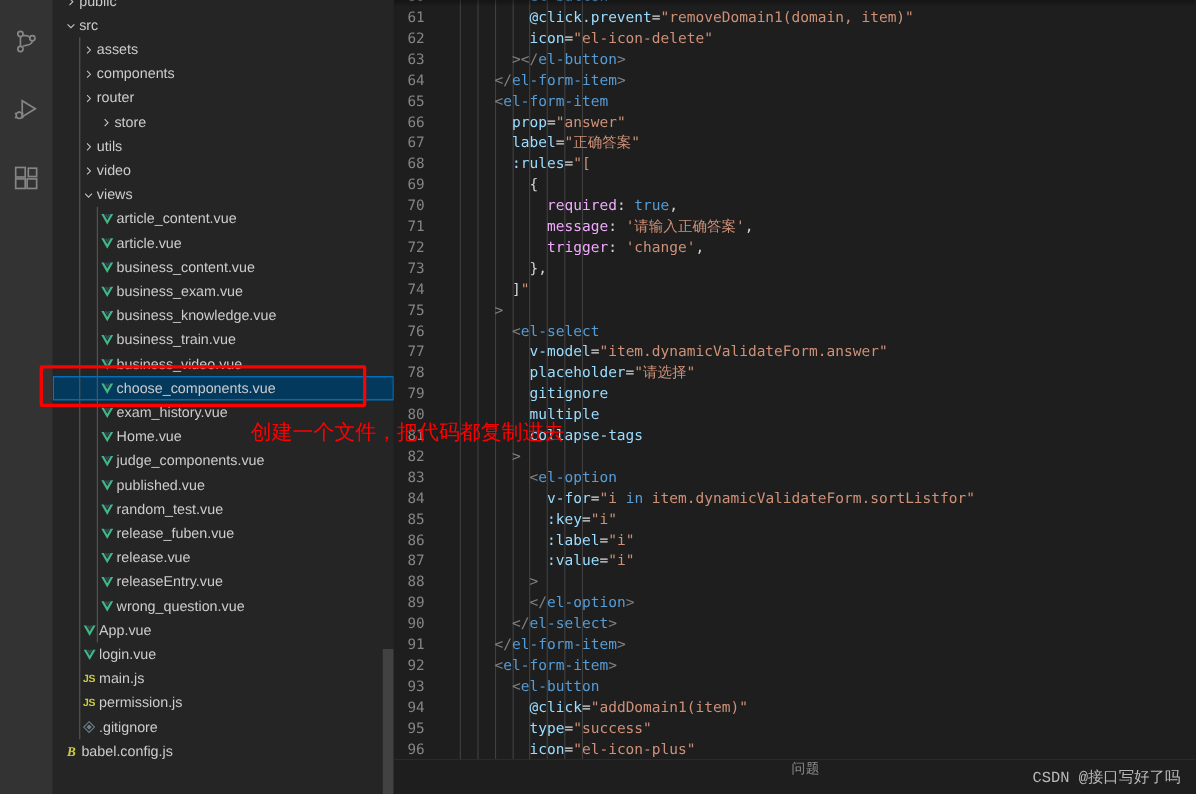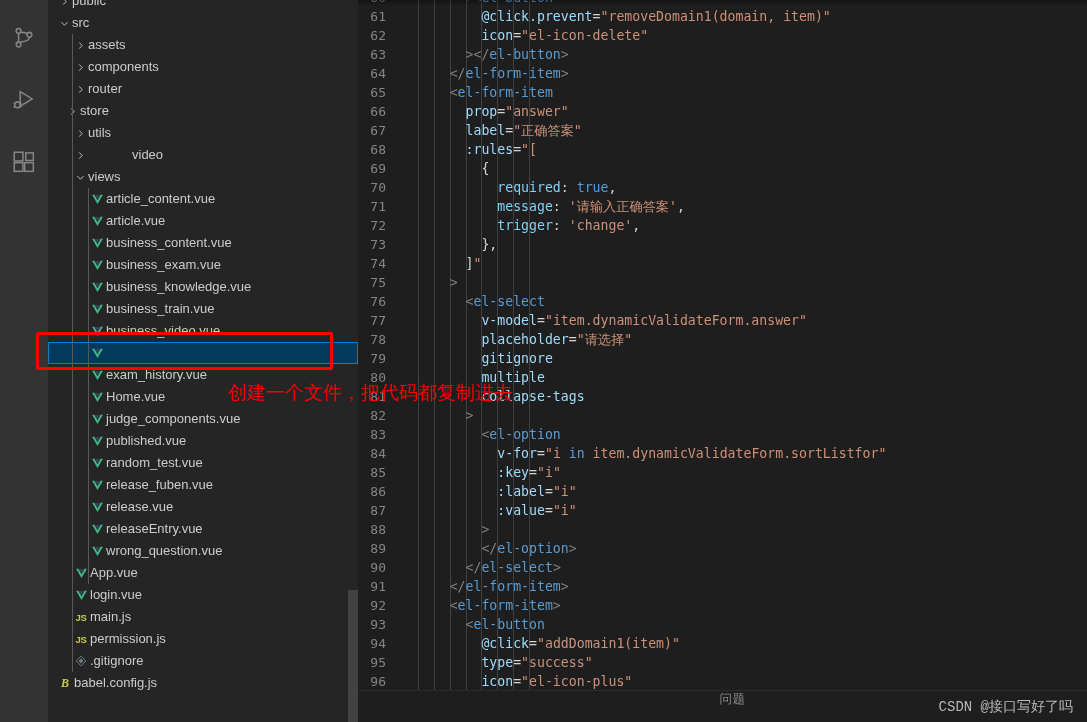--- a/index.html
+++ b/index.html
@@ -68,21 +68,21 @@
   }
   .ctext { position: relative; padding-left: 0; }
   
   .t-tag   { color: #569cd6; }
   .t-brk   { color: #808080; }
   .t-attr  { color: #9cdcfe; }
   .t-str   { color: #ce9178; }
   .t-op    { color: #d4d4d4; }
   .t-key   { color: #569cd6; }
   .t-plain { color: #d4d4d4; }
-  .t-prop  { color: #7dd3fc; }
+  .t-prop  { color: #f0abfc; }
 
   
   .vguides { position: absolute; left: 44px; top: 0; bottom: 0; right: 0; pointer-events: none; }
   .vg { position: absolute; top: 0; width: 1px; background: #404040; }
 
   
   .panel {
     position: absolute; left: 0; right: 0; bottom: 0; height: 32px;
     background: #1e1e1e; border-top: 1px solid #2b2b2b;
     display: flex; align-items: center; padding-left: 20px; gap: 24px; flex-direction: column;
@@ -187,37 +187,37 @@
           <span class="lbl">components</span>
         </div>
         <div class="row" style="padding-left: 24px;">
           <span class="twisty">
             <svg width="11" height="11" viewBox="0 0 16 16" fill="none" stroke="#c5c5c5" stroke-width="1.4">
               <path d="M6 3.5 10.5 8 6 12.5"></path>
             </svg>
           </span>
           <span class="lbl">router</span>
         </div>
-        <div class="row" style="padding-left: 16px;">
+        <div class="row" style="padding-left: 40px;">
           <span class="twisty">
             <svg width="11" height="11" viewBox="0 0 16 16" fill="none" stroke="#c5c5c5" stroke-width="1.4">
               <path d="M6 3.5 10.5 8 6 12.5"></path>
             </svg>
           </span>
           <span class="lbl">store</span>
         </div>
         <div class="row" style="padding-left: 24px;">
           <span class="twisty">
             <svg width="11" height="11" viewBox="0 0 16 16" fill="none" stroke="#c5c5c5" stroke-width="1.4">
               <path d="M6 3.5 10.5 8 6 12.5"></path>
             </svg>
           </span>
           <span class="lbl">utils</span>
         </div>
-        <div class="row" style="padding-left: 24px; gap: 44px;">
+        <div class="row" style="padding-left: 24px;">
           <span class="twisty">
             <svg width="11" height="11" viewBox="0 0 16 16" fill="none" stroke="#c5c5c5" stroke-width="1.4">
               <path d="M6 3.5 10.5 8 6 12.5"></path>
             </svg>
           </span>
           <span class="lbl">video</span>
         </div>
         <div class="row" style="padding-left: 24px;">
           <span class="twisty">
             <svg width="11" height="11" viewBox="0 0 16 16" fill="none" stroke="#c5c5c5" stroke-width="1.4">
@@ -289,20 +289,21 @@
           </span>
           <span class="lbl">business_video.vue</span>
         </div>
         <div class="row selected" style="padding-left: 40px;">
           <span class="ficon">
             <svg width="13" height="11" viewBox="0 0 24 20">
               <path d="M2 1h4.2L12 11.2 17.8 1H22L12 18.5z" fill="#41b883"></path>
               <path d="M7.4 1h3.1L12 3.6 13.5 1h3.1L12 9z" fill="#35495e"></path>
             </svg>
           </span>
+          <span class="lbl">choose_components.vue</span>
         </div>
         <div class="row" style="padding-left: 40px;">
           <span class="ficon">
             <svg width="13" height="11" viewBox="0 0 24 20">
               <path d="M2 1h4.2L12 11.2 17.8 1H22L12 18.5z" fill="#41b883"></path>
               <path d="M7.4 1h3.1L12 3.6 13.5 1h3.1L12 9z" fill="#35495e"></path>
             </svg>
           </span>
           <span class="lbl">exam_history.vue</span>
         </div>

